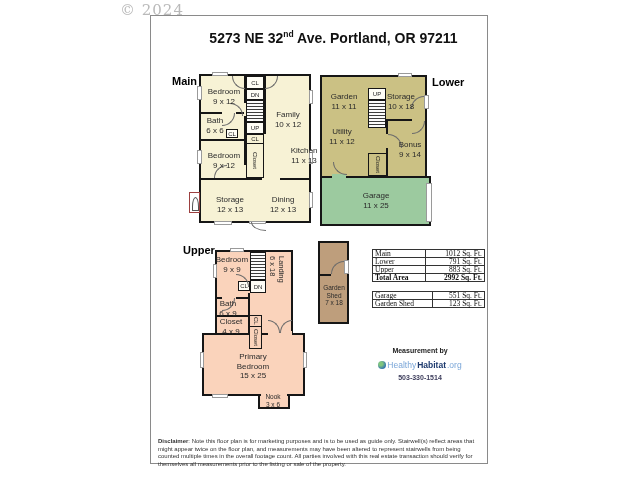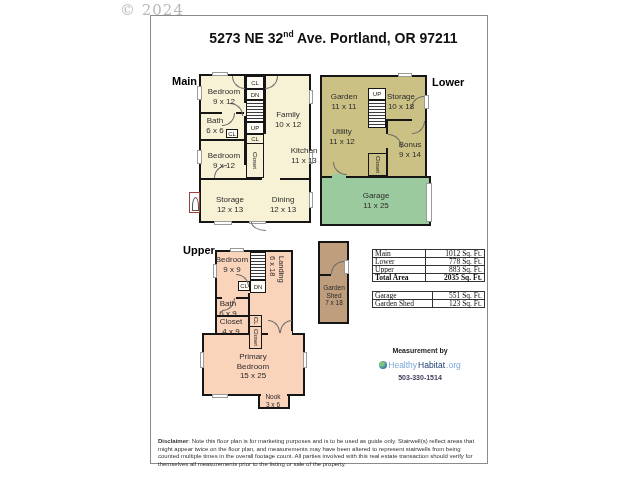--- a/index.html
+++ b/index.html
@@ -39,21 +39,21 @@
                     border-radius:50% 50% 0 0/70% 70% 0 0;}
   .tbl{border-collapse:collapse;width:100%;font-family:"Liberation Serif",serif;font-size:7.5px;color:#111;}
   .tbl td{border:1px solid #333;padding:0 2px;height:7px;line-height:7px;white-space:nowrap;}
   .tbl td.v{text-align:right;}
   .tbl tr.total td{font-weight:bold;}
   .meas-caption{text-align:center;font-size:7px;font-weight:bold;color:#1c1c1c;}
   .logo-row{display:flex;align-items:center;justify-content:center;gap:1px;font-size:8.5px;}
   .globe{width:8px;height:8px;border-radius:50%;
          background:radial-gradient(circle at 35% 35%,#7fc57f 25%,#2d6fb2 75%);}
   .logo-healthy{color:#7aa6d8;}
-  .logo-habitat{color:#1d3a6e;font-weight:normal;}
+  .logo-habitat{color:#1d3a6e;font-weight:bold;}
   .logo-org{color:#7aa6d8;}
   .phone{text-align:center;font-size:7px;font-weight:bold;color:#3d3d5c;}
   .disclaimer{font-size:6px;line-height:7.5px;color:#333;}
   .disclaimer b{font-weight:bold;}
 </style>
 </head>
 <body>
 
 <div class="canvas">
 
@@ -246,29 +246,29 @@
 
   <div class="abs" style="left:372px;top:249px;width:113px">
     <table class="tbl">
       <tbody>
           <tr>
             <td>Main</td>
             <td class="v">1012 Sq. Ft.</td>
           </tr>
       <tr>
             <td>Lower</td>
-            <td class="v">778 Sq. Ft.</td>
+            <td class="v">791 Sq. Ft.</td>
           </tr>
       <tr>
             <td>Upper</td>
             <td class="v">883 Sq. Ft.</td>
           </tr>
       <tr class="total">
             <td>Total Area</td>
-            <td class="v">2035 Sq. Ft.</td>
+            <td class="v">2992 Sq. Ft.</td>
           </tr>
     </tbody>
       </table>
   </div>
   <div class="abs" style="left:372px;top:291px;width:113px">
     <table class="tbl">
       <tbody>
           <tr>
             <td>Garage</td>
             <td class="v">551 Sq. Ft.</td>

